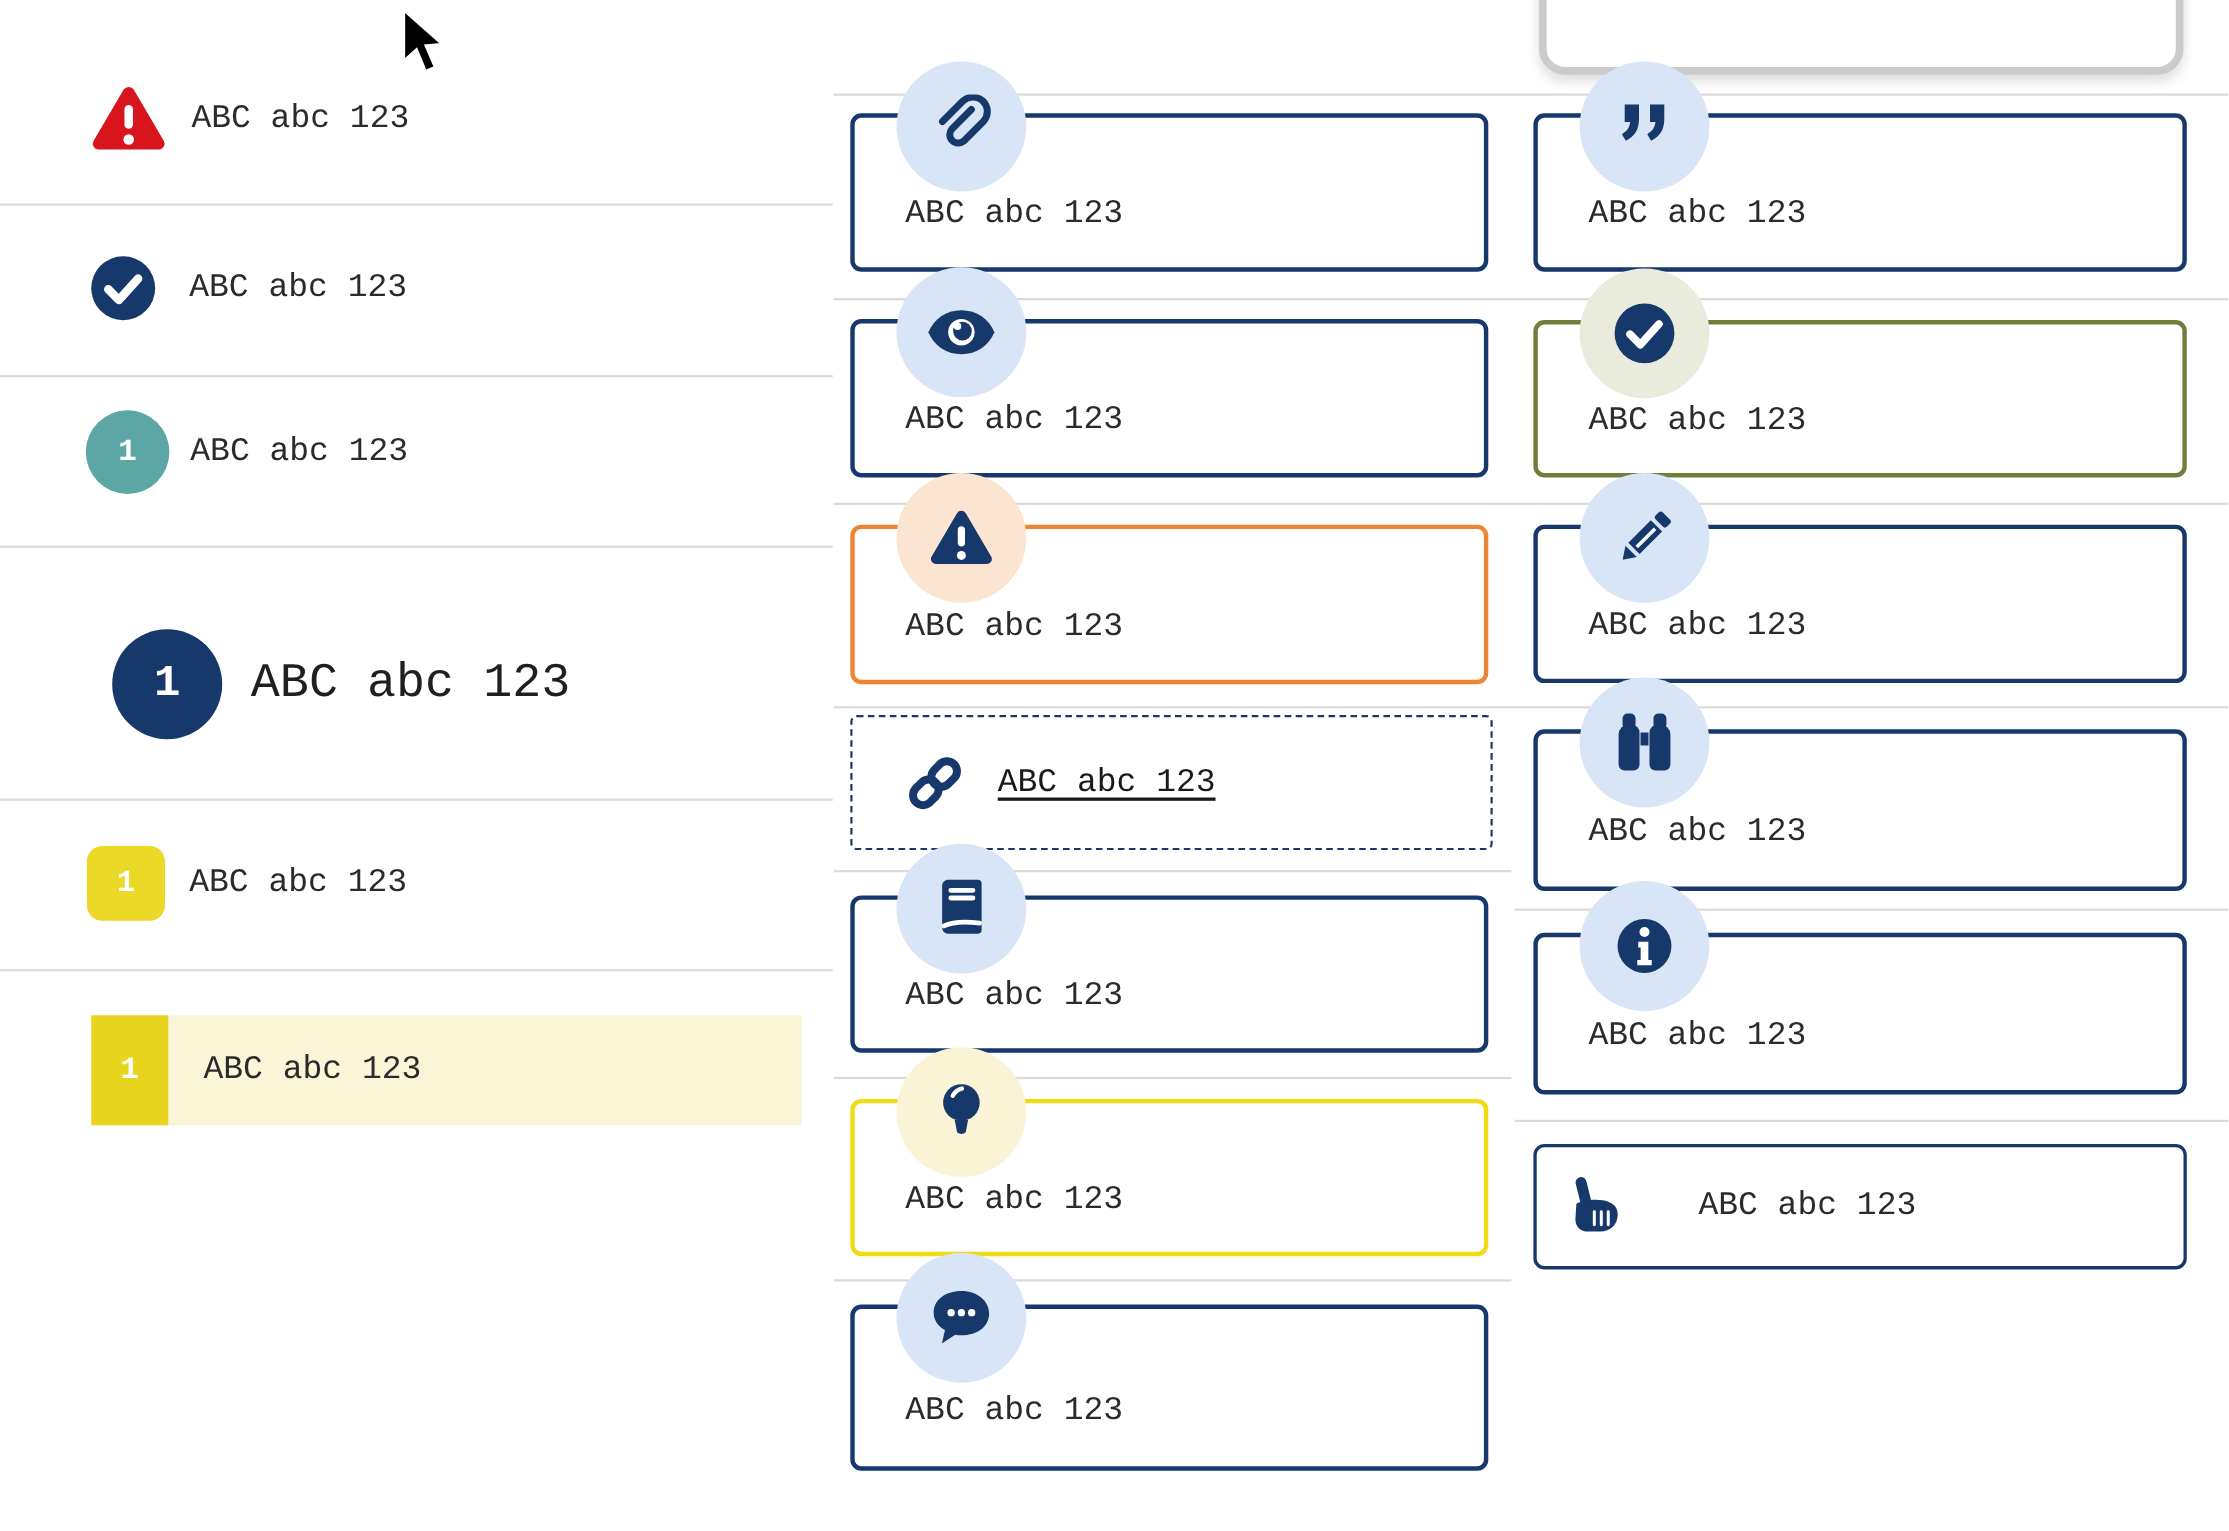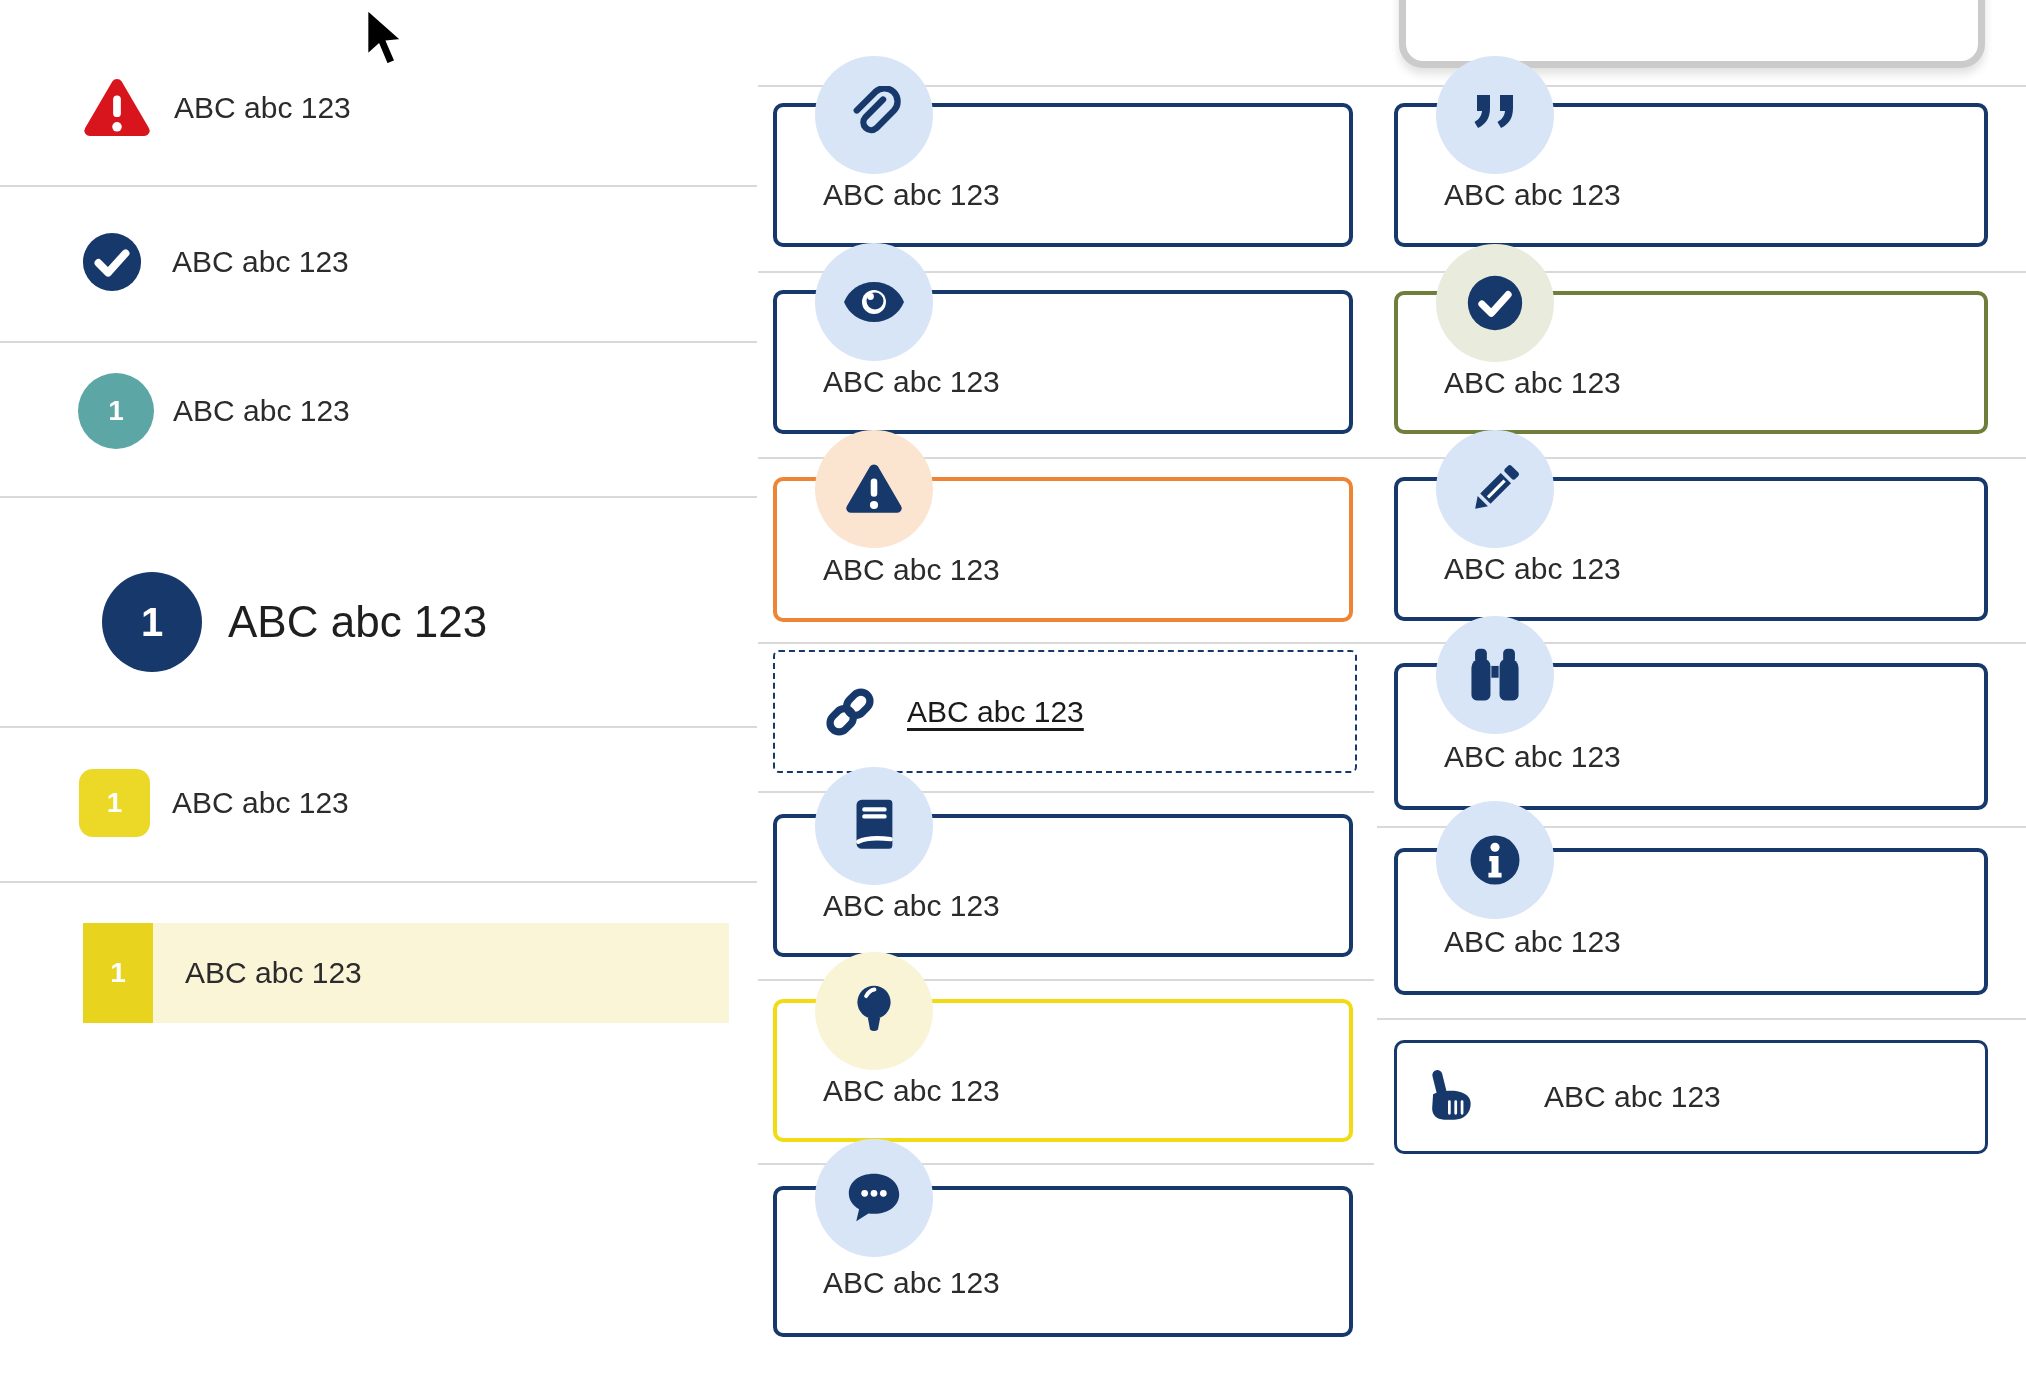--- a/index.html
+++ b/index.html
@@ -3,21 +3,21 @@
 <meta charset="utf-8">
 <style>
   :root{
     --navy:#16386b; --orange:#ee8534; --yellow:#f1dc13; --olive:#6f7e3b;
     --red:#d8151d; --teal:#5ca6a6; --ysq:#ecd827; --ymark:#e8d41f;
     --rowhl:#fbf5d8; --blue-c:#d8e5f7; --peach-c:#fbe5d0; --cream-c:#faf4d6;
     --sage-c:#e9ecdc; --divider:#d9d9d9; --text:#2b2b2b; --graycard:#cbcbcb;
   }
   html,body{margin:0;padding:0;background:#fff;}
   .canvas{position:relative;width:2026px;height:1392px;overflow:hidden;background:#fff;
-    font-family:Liberation Sans, sans-serif;color:var(--text);}
+    font-family:Liberation Mono, monospace;color:var(--text);}
   .hr{position:absolute;height:2px;background:var(--divider);}
   
   .lrow{position:absolute;left:0;display:flex;align-items:center;}
   .llabel{font-size:30px;color:var(--text);white-space:nowrap;}
   .llabel-big{font-size:44px;font-weight:500;color:#1f1f1f;white-space:nowrap;}
   .badge{display:flex;align-items:center;justify-content:center;color:#fff;font-weight:bold;box-sizing:border-box;flex:none;}
   .b-teal{width:76px;height:76px;border-radius:50%;background:var(--teal);font-size:28px;}
   .b-big{width:100px;height:100px;border-radius:50%;background:var(--navy);font-size:40px;}
   .b-ysq{width:71px;height:68px;border-radius:14px;background:var(--ysq);font-size:28px;}
   .b-mark{width:70px;height:100px;background:var(--ymark);font-size:28px;}

